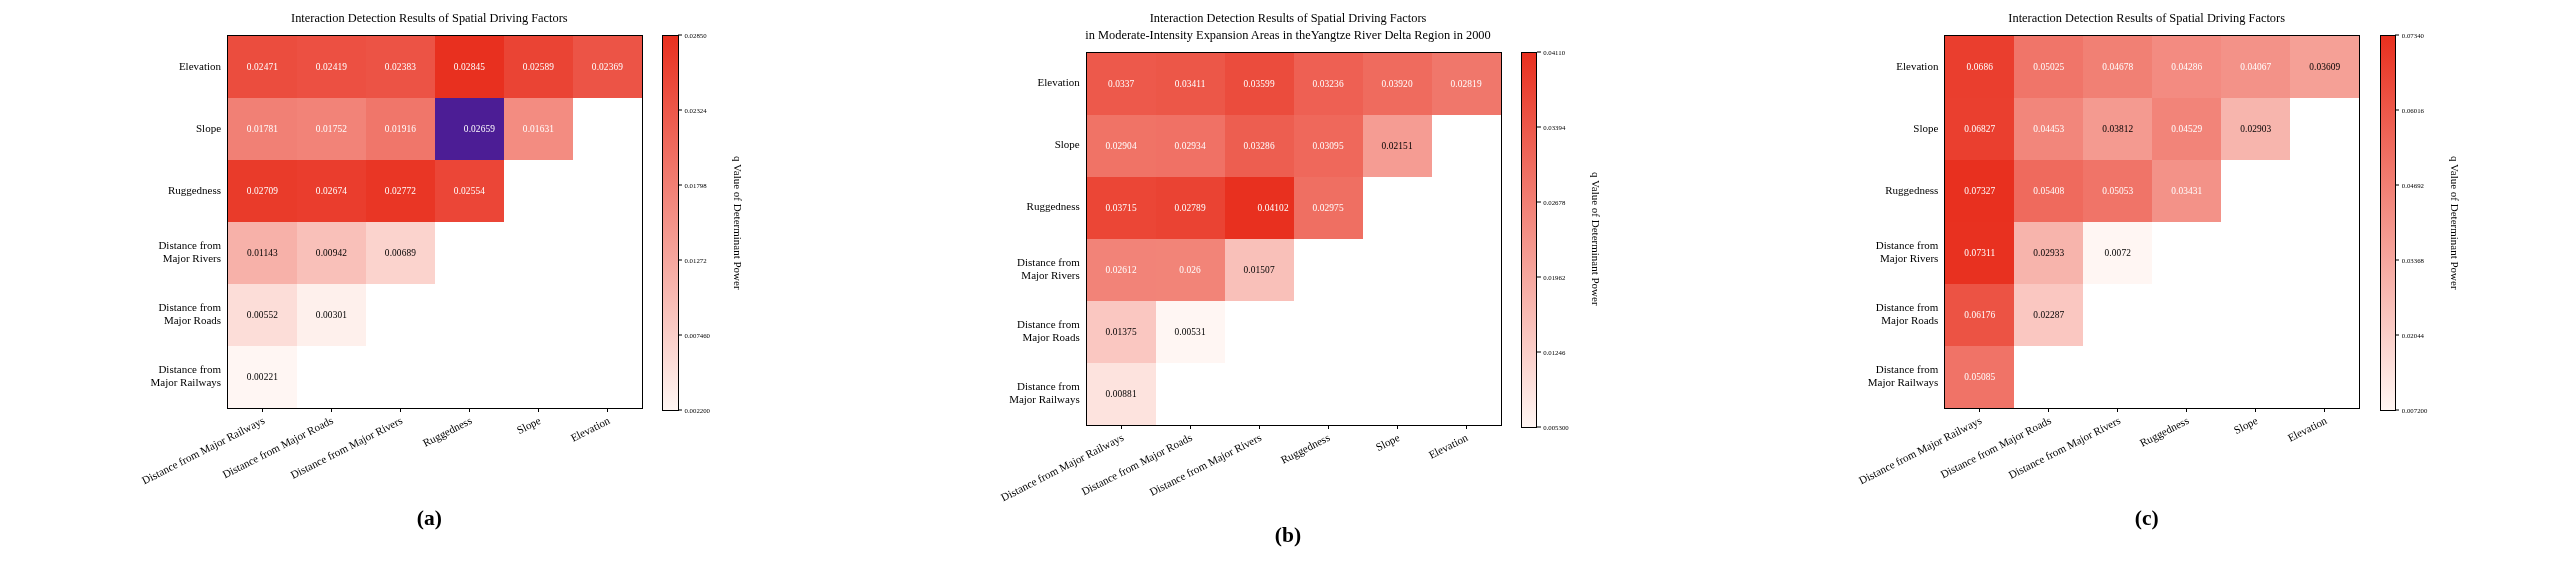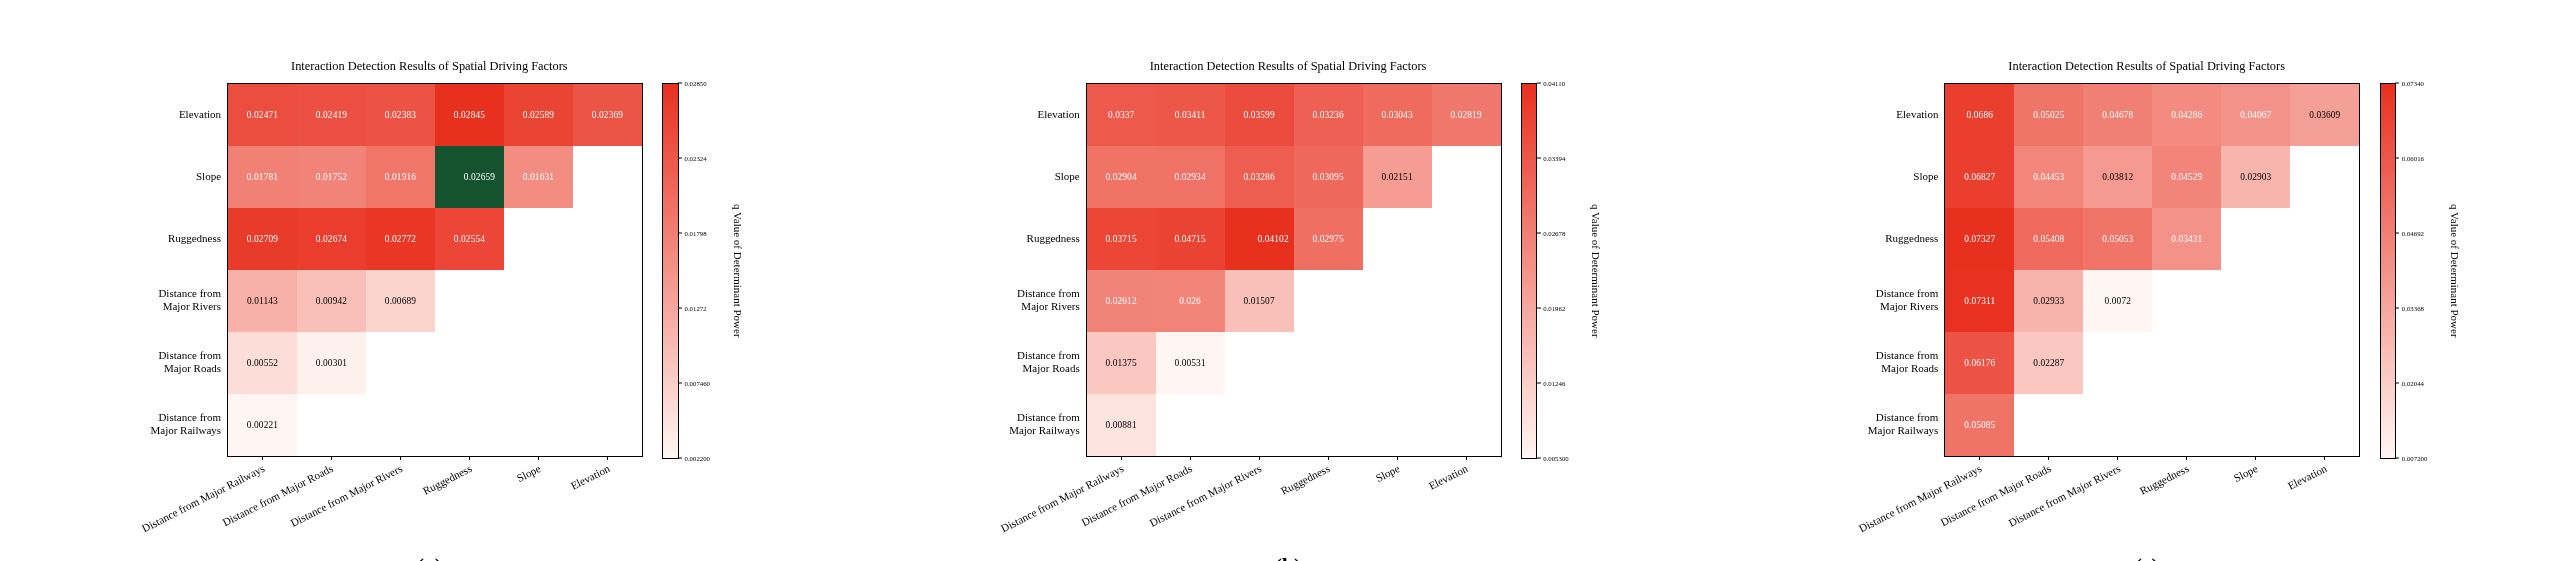--- a/index.html
+++ b/index.html
@@ -18,21 +18,20 @@
     height: 561px;
   }
   .panel {
     width: 859px;
     box-sizing: border-box;
     padding-top: 10.4px;
     display: flex;
     flex-direction: column;
     align-items: center;
     position: relative;
-    margin-top: 48px;
   }
   .title {
     font-size: 12.4px;
     font-weight: normal;
     text-align: center;
     margin: 0 0 7.8px 0;
     line-height: 1.35;
   }
   .title span { display: block; }
   .chart {
@@ -180,21 +179,21 @@
         <div class="grid">
             <div class="cell" style="background: rgb(235, 77, 62); color: rgb(255, 255, 255);">0.02471</div>
             <div class="cell" style="background: rgb(236, 80, 66); color: rgb(255, 255, 255);">0.02419</div>
             <div class="cell" style="background: rgb(236, 83, 69); color: rgb(255, 255, 255);">0.02383</div>
             <div class="cell" style="background: rgb(232, 48, 31); color: rgb(255, 255, 255);">0.02845</div>
             <div class="cell" style="background: rgb(234, 68, 52); color: rgb(255, 255, 255);">0.02589</div>
             <div class="cell" style="background: rgb(236, 84, 70); color: rgb(255, 255, 255);">0.02369</div>
             <div class="cell" style="background: rgb(241, 128, 117); color: rgb(255, 255, 255);">0.01781</div>
             <div class="cell" style="background: rgb(242, 131, 120); color: rgb(255, 255, 255);">0.01752</div>
             <div class="cell" style="background: rgb(240, 118, 106); color: rgb(255, 255, 255);">0.01916</div>
-            <div class="cell" style="background: #14532d; color: rgb(255, 255, 255); padding-left: 20px;">0.02659</div>
+            <div class="cell" style="background: #4c1d95; color: rgb(255, 255, 255); padding-left: 20px;">0.02659</div>
             <div class="cell" style="background: rgb(243, 140, 129); color: rgb(255, 255, 255);">0.01631</div>
             <div class="cell" style="background: rgb(255, 255, 255);"></div>
             <div class="cell" style="background: rgb(233, 59, 42); color: rgb(255, 255, 255);">0.02709</div>
             <div class="cell" style="background: rgb(234, 61, 45); color: rgb(255, 255, 255);">0.02674</div>
             <div class="cell" style="background: rgb(233, 54, 37); color: rgb(255, 255, 255);">0.02772</div>
             <div class="cell" style="background: rgb(235, 70, 55); color: rgb(255, 255, 255);">0.02554</div>
             <div class="cell" style="background: rgb(255, 255, 255);"></div>
             <div class="cell" style="background: rgb(255, 255, 255);"></div>
             <div class="cell" style="background: rgb(247, 177, 169); color: rgb(0, 0, 0);">0.01143</div>
             <div class="cell" style="background: rgb(249, 192, 185); color: rgb(0, 0, 0);">0.00942</div>
@@ -242,20 +241,21 @@
           </div>
       </div>
       <div class="cbar-label">q Value of Determinant Power</div>
     </div>
     <div class="letter">(a)</div>
   </section>
 
   <section class="panel">
     <h2 class="title">
       <span class="t1">Interaction Detection Results of Spatial Driving Factors</span>
+      <span class="t2">in Moderate-Intensity Expansion Areas in theYangtze River Delta Region in 2000</span>
     </h2>
     <div class="chart">
       <div class="ylabels">
           <div class="ylabel">
             <span>Elevation</span>
           </div>
           <div class="ylabel">
             <span>Slope</span>
           </div>
           <div class="ylabel">
@@ -273,30 +273,30 @@
             <span>Distance from</span>
             <span>Major Railways</span>
           </div>
         </div>
       <div class="gridwrap">
         <div class="grid">
             <div class="cell" style="background: rgb(237, 89, 75); color: rgb(255, 255, 255);">0.0337</div>
             <div class="cell" style="background: rgb(236, 87, 72); color: rgb(255, 255, 255); font-family: Liberation Serif, serif;">0.03411</div>
             <div class="cell" style="background: rgb(235, 76, 61); color: rgb(255, 255, 255);">0.03599</div>
             <div class="cell" style="background: rgb(238, 96, 83); color: rgb(255, 255, 255);">0.03236</div>
-            <div class="cell" style="background: rgb(239, 107, 94); color: rgb(255, 255, 255);">0.03043</div>
+            <div class="cell" style="background: rgb(239, 107, 94); color: rgb(255, 255, 255);">0.03920</div>
             <div class="cell" style="background: rgb(240, 119, 107); color: rgb(255, 255, 255);">0.02819</div>
             <div class="cell" style="background: rgb(240, 115, 102); color: rgb(255, 255, 255);">0.02904</div>
             <div class="cell" style="background: rgb(240, 113, 101); color: rgb(255, 255, 255);">0.02934</div>
             <div class="cell" style="background: rgb(237, 94, 80); color: rgb(255, 255, 255);">0.03286</div>
             <div class="cell" style="background: rgb(239, 104, 91); color: rgb(255, 255, 255);">0.03095</div>
             <div class="cell" style="background: rgb(245, 156, 147); color: rgb(0, 0, 0);">0.02151</div>
             <div class="cell" style="background: rgb(255, 255, 255);"></div>
             <div class="cell" style="background: rgb(235, 70, 54); color: rgb(255, 255, 255);">0.03715</div>
-            <div class="cell" style="background: rgb(234, 67, 51); color: rgb(255, 255, 255);">0.04715</div>
+            <div class="cell" style="background: rgb(234, 67, 51); color: rgb(255, 255, 255);">0.02789</div>
             <div class="cell" style="background: rgb(232, 48, 31); color: rgb(255, 255, 255); padding-left: 28px;">0.04102</div>
             <div class="cell" style="background: rgb(239, 111, 98); color: rgb(255, 255, 255);">0.02975</div>
             <div class="cell" style="background: rgb(255, 255, 255);"></div>
             <div class="cell" style="background: rgb(255, 255, 255);"></div>
             <div class="cell" style="background: rgb(242, 131, 120); color: rgb(255, 255, 255);">0.02612</div>
             <div class="cell" style="background: rgb(242, 132, 120); color: rgb(255, 255, 255);">0.026</div>
             <div class="cell" style="background: rgb(249, 192, 185); color: rgb(0, 0, 0);">0.01507</div>
             <div class="cell" style="background: rgb(255, 255, 255);"></div>
             <div class="cell" style="background: rgb(255, 255, 255);"></div>
             <div class="cell" style="background: rgb(255, 255, 255);"></div>

